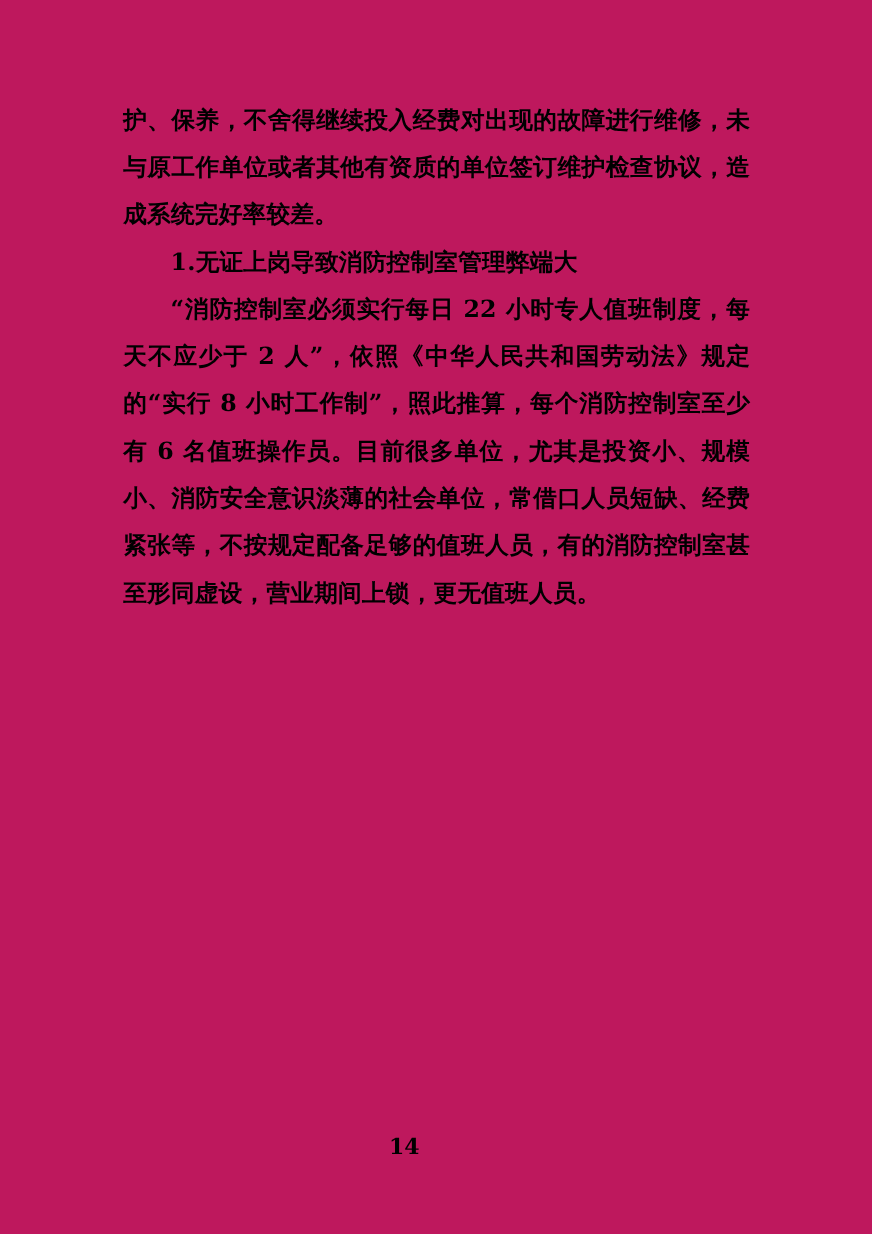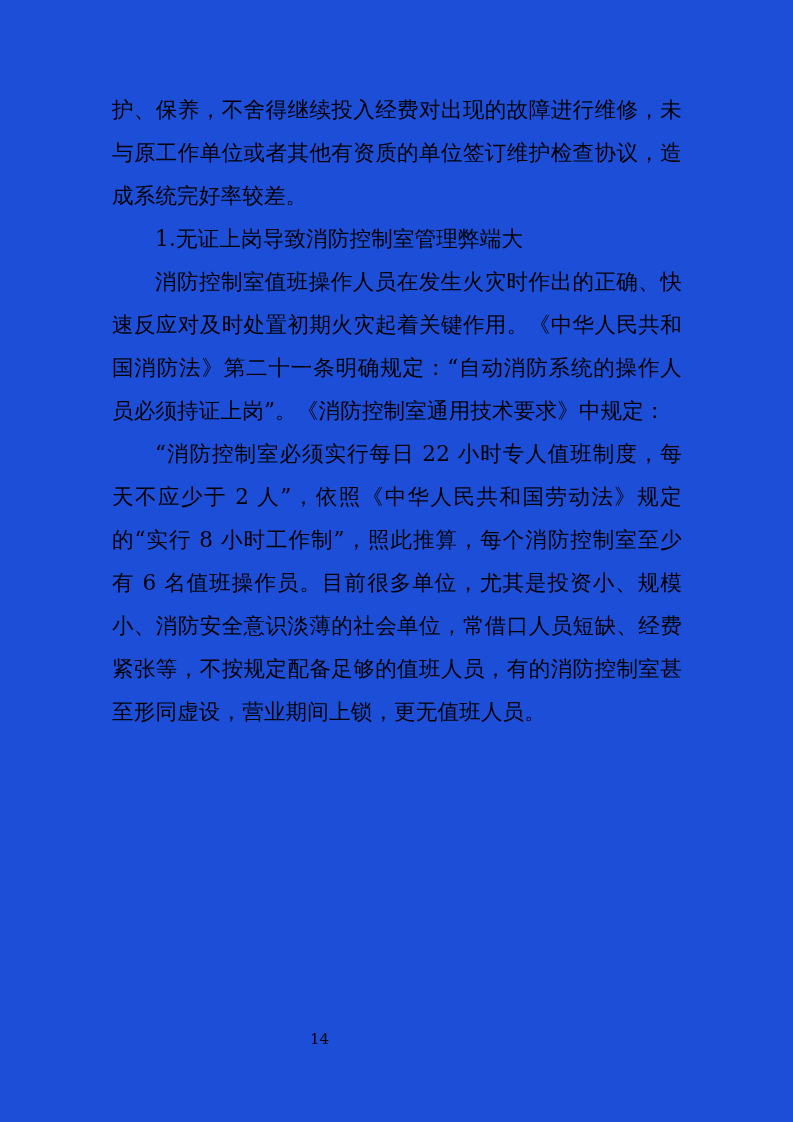--- a/index.html
+++ b/index.html
@@ -14,21 +14,22 @@
     color: #000000;
     position: relative;
     overflow: hidden;
   }
   .page {
     position: absolute;
     left: 0;
     top: 0;
     width: 793px;
     height: 1122px;
-    background: #1d4ed8;
+    background: #be185d;
+    font-weight: bold;
   }
   .content {
     position: absolute;
     left: 112px;
     top: 88px;
     width: 570px;
   }
   .para {
     font-size: 21.5px;
     line-height: 43px;
@@ -39,28 +40,28 @@
   }
   .indent {
     text-indent: 2em;
   }
   .page-number {
     position: absolute;
     left: 0;
     top: 1030px;
     width: 639px;
     text-align: center;
-    font-size: 15px;
+    font-size: 20px;
     font-family: "DejaVu Serif", "Liberation Serif", serif;
+    padding-left: 48px;
   }
 </style>
 </head>
 <body>
 
 <div class="page">
   <div class="content">
     <p class="para">护、保养，不舍得继续投入经费对出现的故障进行维修，未与原工作单位或者其他有资质的单位签订维护检查协议，造成系统完好率较差。</p>
     <p class="para indent">1.无证上岗导致消防控制室管理弊端大</p>
-    <p class="para indent">消防控制室值班操作人员在发生火灾时作出的正确、快速反应对及时处置初期火灾起着关键作用。《中华人民共和国消防法》第二十一条明确规定：“自动消防系统的操作人员必须持证上岗”。《消防控制室通用技术要求》中规定：</p>
     <p class="para indent">“消防控制室必须实行每日 22 小时专人值班制度，每天不应少于 2 人”，依照《中华人民共和国劳动法》规定的“实行 8 小时工作制”，照此推算，每个消防控制室至少有 6 名值班操作员。目前很多单位，尤其是投资小、规模小、消防安全意识淡薄的社会单位，常借口人员短缺、经费紧张等，不按规定配备足够的值班人员，有的消防控制室甚至形同虚设，营业期间上锁，更无值班人员。</p>
   </div>
   <div class="page-number">14</div>
 </div>
 
 </body></html>

